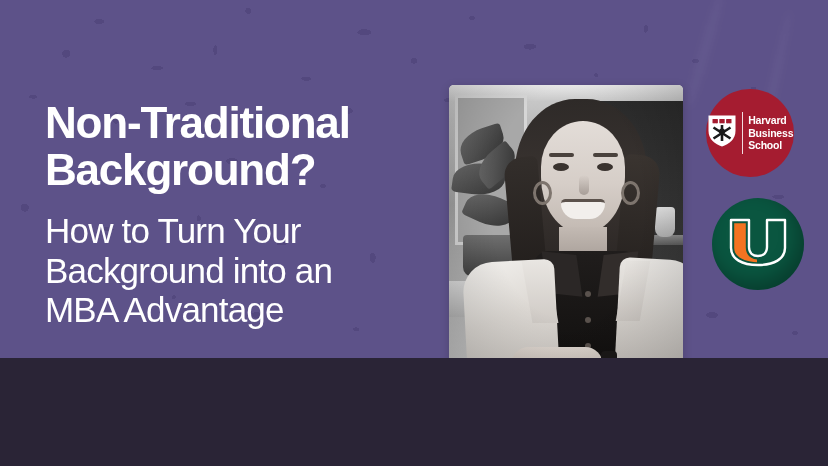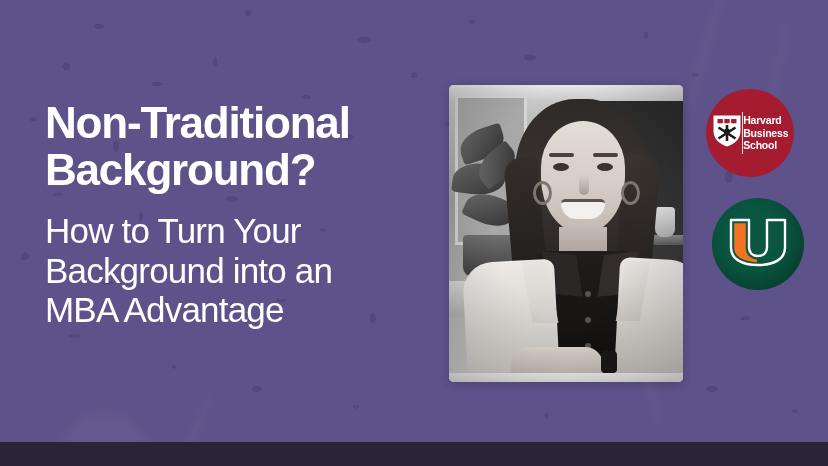--- a/index.html
+++ b/index.html
@@ -3,21 +3,21 @@
 <meta charset="utf-8">
 <style>
   html, body {
     margin: 0;
     padding: 0;
     background: #2a2436;
   }
   #canvas {
     position: relative;
     width: 828px;
-    height: 442px;
+    height: 358px;
     overflow: hidden;
     background: #0f172a;
     font-family: "Liberation Sans", sans-serif;
   }
 
   
   .bg-base {
     position: absolute;
     inset: 0;
     background: #5d5289;
@@ -304,20 +304,21 @@
     justify-content: center;
   }
   .badge-hbs {
     left: 706px; top: 89px;
     width: 88px; height: 88px;
     background: #a51c30;
   }
   .hbs-inner {
     display: flex;
     align-items: center;
+    gap: 5px;
   }
   .hbs-rule {
     width: 1.5px; height: 42px;
     background: rgba(255,255,255,0.85);
   }
   .hbs-text {
     color: #ffffff;
     font-size: 10.5px;
     font-weight: 700;
     line-height: 1.22;

